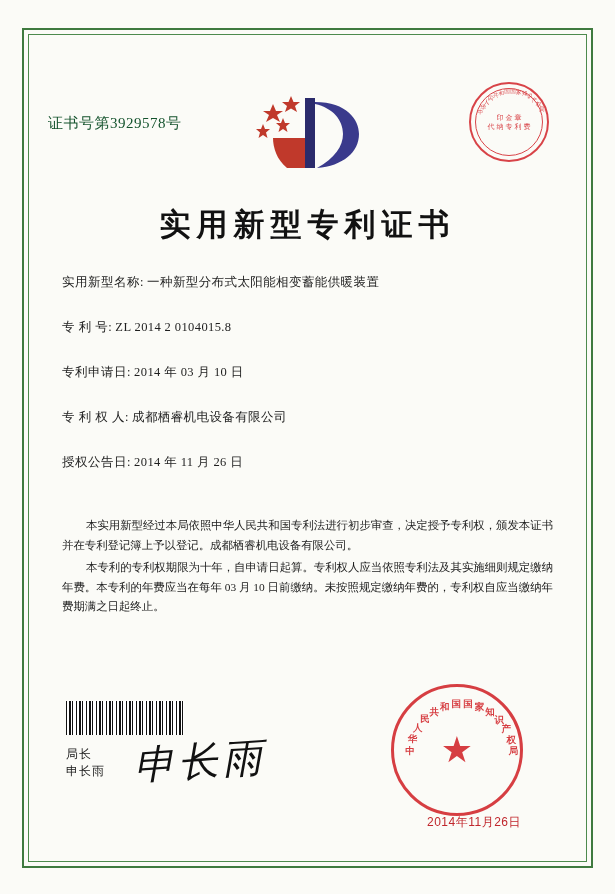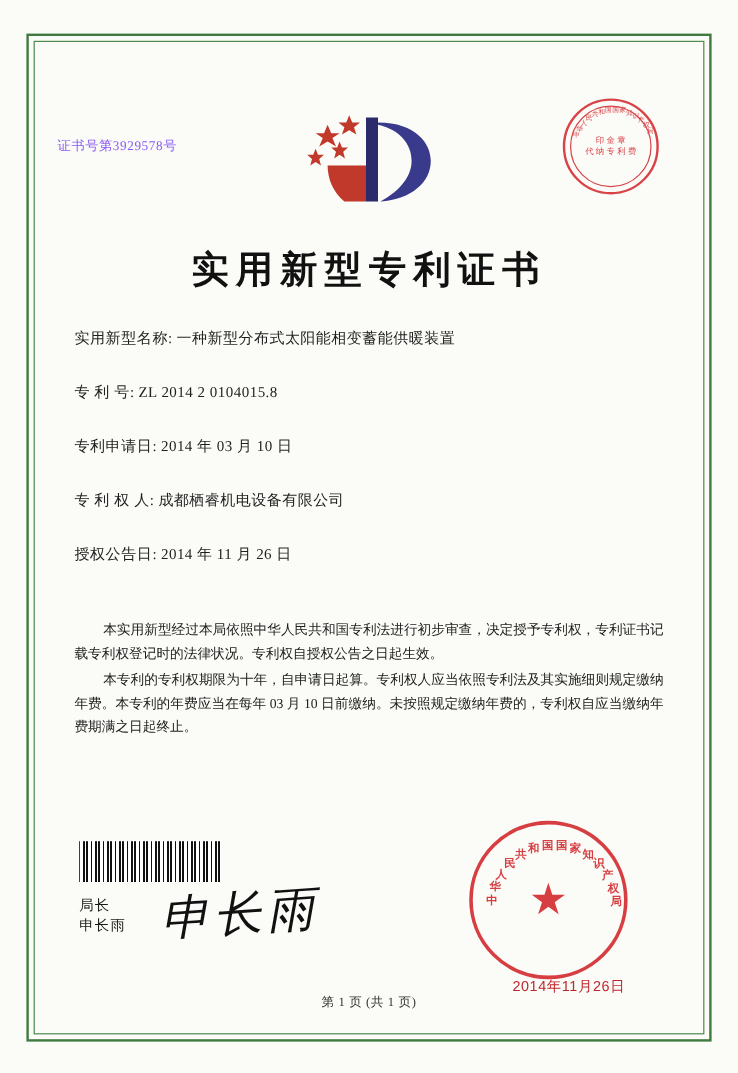--- a/index.html
+++ b/index.html
@@ -45,23 +45,23 @@
     left: 40px;
     top: 46px;
     right: 40px;
     bottom: 44px;
   }
 
   .cert-no {
     position: absolute;
     left: 8px;
     top: 68px;
-    font-size: 11px;
+    font-size: 15px;
     letter-spacing: 0.5px;
-    color: #8b5cf6;
+    color: #14532d;
   }
 
   
   .logo {
     position: absolute;
     left: 50%;
     top: 48px;
     transform: translateX(-50%);
     width: 130px;
     height: 78px;
@@ -324,21 +324,21 @@
         <span class="field-label">专  利 权 人:</span>
         <span class="field-value">成都栖睿机电设备有限公司</span>
       </div>
       <div class="field-row">
         <span class="field-label">授权公告日:</span>
         <span class="field-value">2014 年 11 月 26 日</span>
       </div>
     </div>
 
     <div class="body-text">
-      <p>本实用新型经过本局依照中华人民共和国专利法进行初步审查，决定授予专利权，专利证书记载专利权登记时的法律状况。专利权自授权公告之日起生效。</p>
+      <p>本实用新型经过本局依照中华人民共和国专利法进行初步审查，决定授予专利权，颁发本证书并在专利登记簿上予以登记。成都栖睿机电设备有限公司。</p>
       <p>本专利的专利权期限为十年，自申请日起算。专利权人应当依照专利法及其实施细则规定缴纳年费。本专利的年费应当在每年 03 月 10 日前缴纳。未按照规定缴纳年费的，专利权自应当缴纳年费期满之日起终止。</p>
     </div>
 
     <div class="barcode"></div>
 
     <div class="signature-block">
       <div>局长</div>
       <div>申长雨</div>
     </div>
     <div class="signature-hand">申长雨</div>
@@ -357,16 +357,15 @@
         <span style="transform: rotate(33deg) translate(0,-52px) rotate(-33deg)">知</span>
         <span style="transform: rotate(46deg) translate(0,-52px) rotate(-46deg)">识</span>
         <span style="transform: rotate(59deg) translate(0,-52px) rotate(-59deg)">产</span>
         <span style="transform: rotate(72deg) translate(0,-52px) rotate(-72deg)">权</span>
         <span style="transform: rotate(85deg) translate(0,-52px) rotate(-85deg)">局</span>
       </div>
       <div class="star">★</div>
     </div>
     <div class="seal-date">2014年11月26日</div>
 
-    <div class="page-footer">第 1 页 (共 1 页)</div>
 
   </div>
 </div>
 
 </body></html>

